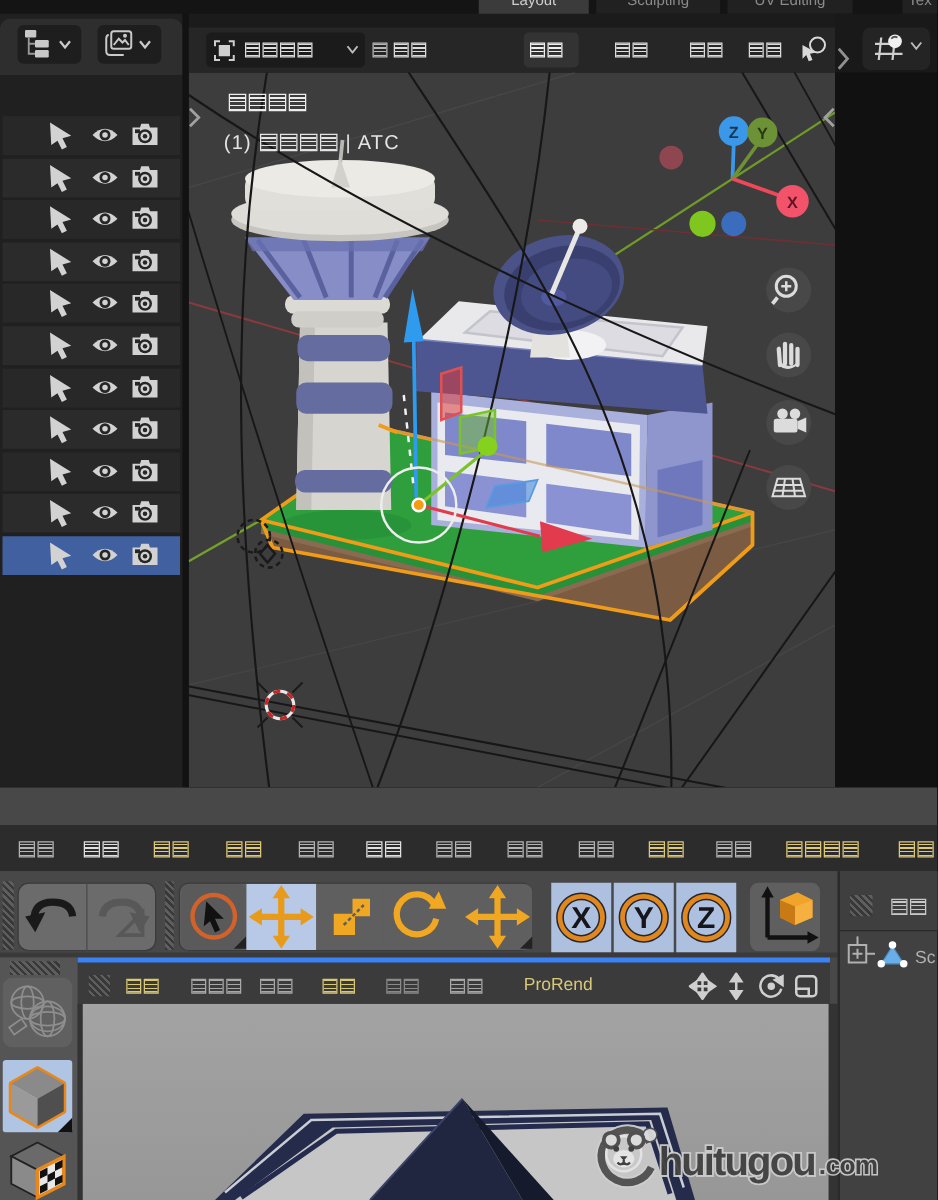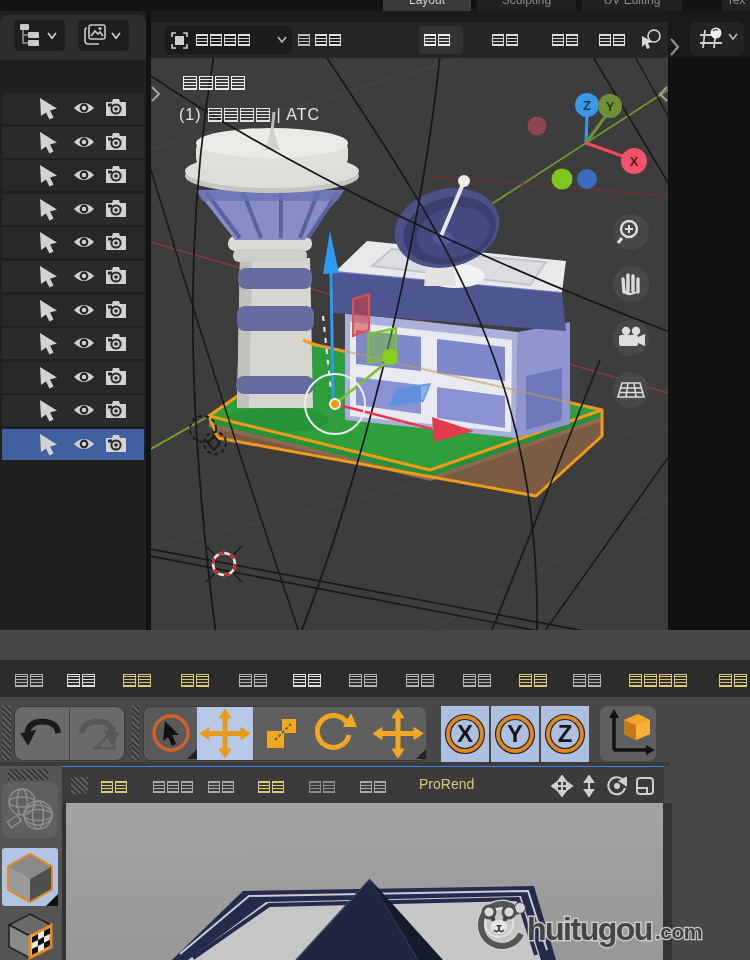--- a/index.html
+++ b/index.html
@@ -399,21 +399,21 @@
           <polygon points="55,44 46,39 46,49" fill="#111"></polygon>
           <g>
             <polygon points="24,14 38,8 50,14 50,28 36,34 24,28" fill="#e8941e"></polygon>
             <polygon points="24,14 36,19 36,34 24,28" fill="#c87a14"></polygon>
             <polygon points="36,19 50,14 50,28 36,34" fill="#f5b040"></polygon>
             <path d="M24,14 L38,8 L50,14 L36,19 Z" fill="#f0a42a"></path>
           </g>
         </svg>
       </div>
 
-  <div class="abs" style="left:62px;top:136px;width:602px;height:37px;background:#3b3b3b;border-top:1px solid #3b82f6;color:#a8a8a8" id="vpmenu">
+  <div class="abs" style="left:62px;top:136px;width:602px;height:37px;background:#3b3b3b;border-top:4px solid #3b82f6;color:#a8a8a8" id="vpmenu">
         <div class="abs grip" style="left:9px;top:10px;width:17px;height:17px"></div>
         <div class="abs" style="left:38px;top:10px;color:#d8c878"><span class="z z13"></span><span class="z z13"></span></div>
         <div class="abs" style="left:90px;top:10px;color:#a8a8a8"><span class="z z13"></span><span class="z z13"></span><span class="z z13"></span></div>
         <div class="abs" style="left:145px;top:10px;color:#a8a8a8"><span class="z z13"></span><span class="z z13"></span></div>
         <div class="abs" style="left:195px;top:10px;color:#d8c878"><span class="z z13"></span><span class="z z13"></span></div>
         <div class="abs" style="left:246px;top:10px;color:#8a8a8a"><span class="z z13"></span><span class="z z13"></span></div>
         <div class="abs" style="left:297px;top:10px;color:#a8a8a8"><span class="z z13"></span><span class="z z13"></span></div>
         <div class="abs" style="left:357px;top:9px;color:#d8c878;font-size:14px">ProRend</div>
         <svg class="abs" style="left:489px;top:8px" width="110" height="22" viewBox="0 0 110 22">
           <g stroke="#cfcfcf" stroke-width="2" fill="#cfcfcf">
@@ -497,20 +497,39 @@
       <polygon points="106.0,157.0 177.0,88.0 468.0,83.0 490.0,157.0" fill="#252b4a"></polygon>
       <polyline points="114.0,151.0 183.0,93.0 462.0,88.0 481.0,147.0" fill="none" stroke="#c9cdd5" stroke-width="2"></polyline>
       <polygon points="122.0,157.0 200.0,99.0 455.0,93.0 475.0,157.0" fill="#c6c6c6"></polygon>
       <polyline points="127.0,155.0 203.0,102.0 452.0,96.0 470.0,152.0" fill="none" stroke="#242b4e" stroke-width="4"></polyline>
       <polygon points="304.0,76.0 230.0,157.0 352.0,157.0" fill="#20263f"></polygon>
       <polygon points="304.0,76.0 352.0,157.0 377.0,157.0" fill="#151a2c"></polygon>
       <polyline points="304.0,76.0 230.0,157.0" fill="none" stroke="#3a4266" stroke-width="1.5"></polyline>
     </svg>
   </div>
 
+  <div class="abs" style="left:670px;top:67px;width:80px;height:263px;background:#414141;border-left:2px solid #2a2a2a" id="rpanel">
+        <div class="abs" style="left:0;top:0;width:80px;height:48px;background:#3f3f3f;border-bottom:1px solid #2a2a2a"></div>
+        <div class="abs grip" style="left:8px;top:19px;width:18px;height:17px"></div>
+        <div class="abs" style="left:40px;top:20px;color:#c8c8c8"><span class="z z14"></span><span class="z z14"></span></div>
+        <svg class="abs" style="left:5px;top:52px" width="75" height="28" viewBox="0 0 75 28">
+          <g stroke="#b0b0b0" stroke-width="1.6" fill="none">
+            <rect x="2" y="7" width="14" height="14"></rect>
+            <line x1="9" y1="7" x2="9" y2="0"></line>
+            <line x1="16" y1="14" x2="23" y2="14"></line>
+            <line x1="5" y1="14" x2="13" y2="14"></line>
+            <line x1="9" y1="10" x2="9" y2="18"></line>
+          </g>
+          <polygon points="37,8 46,22 28,22" fill="#6aaee8" stroke="#4a8ec8" stroke-width="1"></polygon>
+          <circle cx="37" cy="7" r="3" fill="#fff"></circle>
+          <circle cx="28" cy="22" r="3" fill="#fff"></circle>
+          <circle cx="46" cy="22" r="3" fill="#fff"></circle>
+          <text x="55" y="21" font-size="14" fill="#b0b0b0" font-family="Liberation Sans">Sc</text>
+        </svg>
+      </div>
 
   <svg class="abs" style="left:470px;top:265px;pointer-events:none" width="250" height="65" viewBox="0 0 250 65" id="wmark">
       <g opacity="0.95">
       <g transform="rotate(25 32 30)">
       <circle cx="32" cy="30" r="24.5" fill="none" stroke="#cfcfcf" stroke-width="2" stroke-dasharray="128,26"></circle>
       <circle cx="32" cy="30" r="17.5" fill="none" stroke="#cfcfcf" stroke-width="2" stroke-dasharray="91,19"></circle>
       <circle cx="32" cy="30" r="21" fill="none" stroke="#4f4f4f" stroke-width="6" stroke-dasharray="110,22"></circle>
       </g>
       <circle cx="50" cy="13" r="5.5" fill="#dcdcdc" stroke="#4f4f4f" stroke-width="1.2"></circle>
       <circle cx="29" cy="28" r="14" fill="#c9c9c9" stroke="#e4e4e4" stroke-width="2"></circle>

